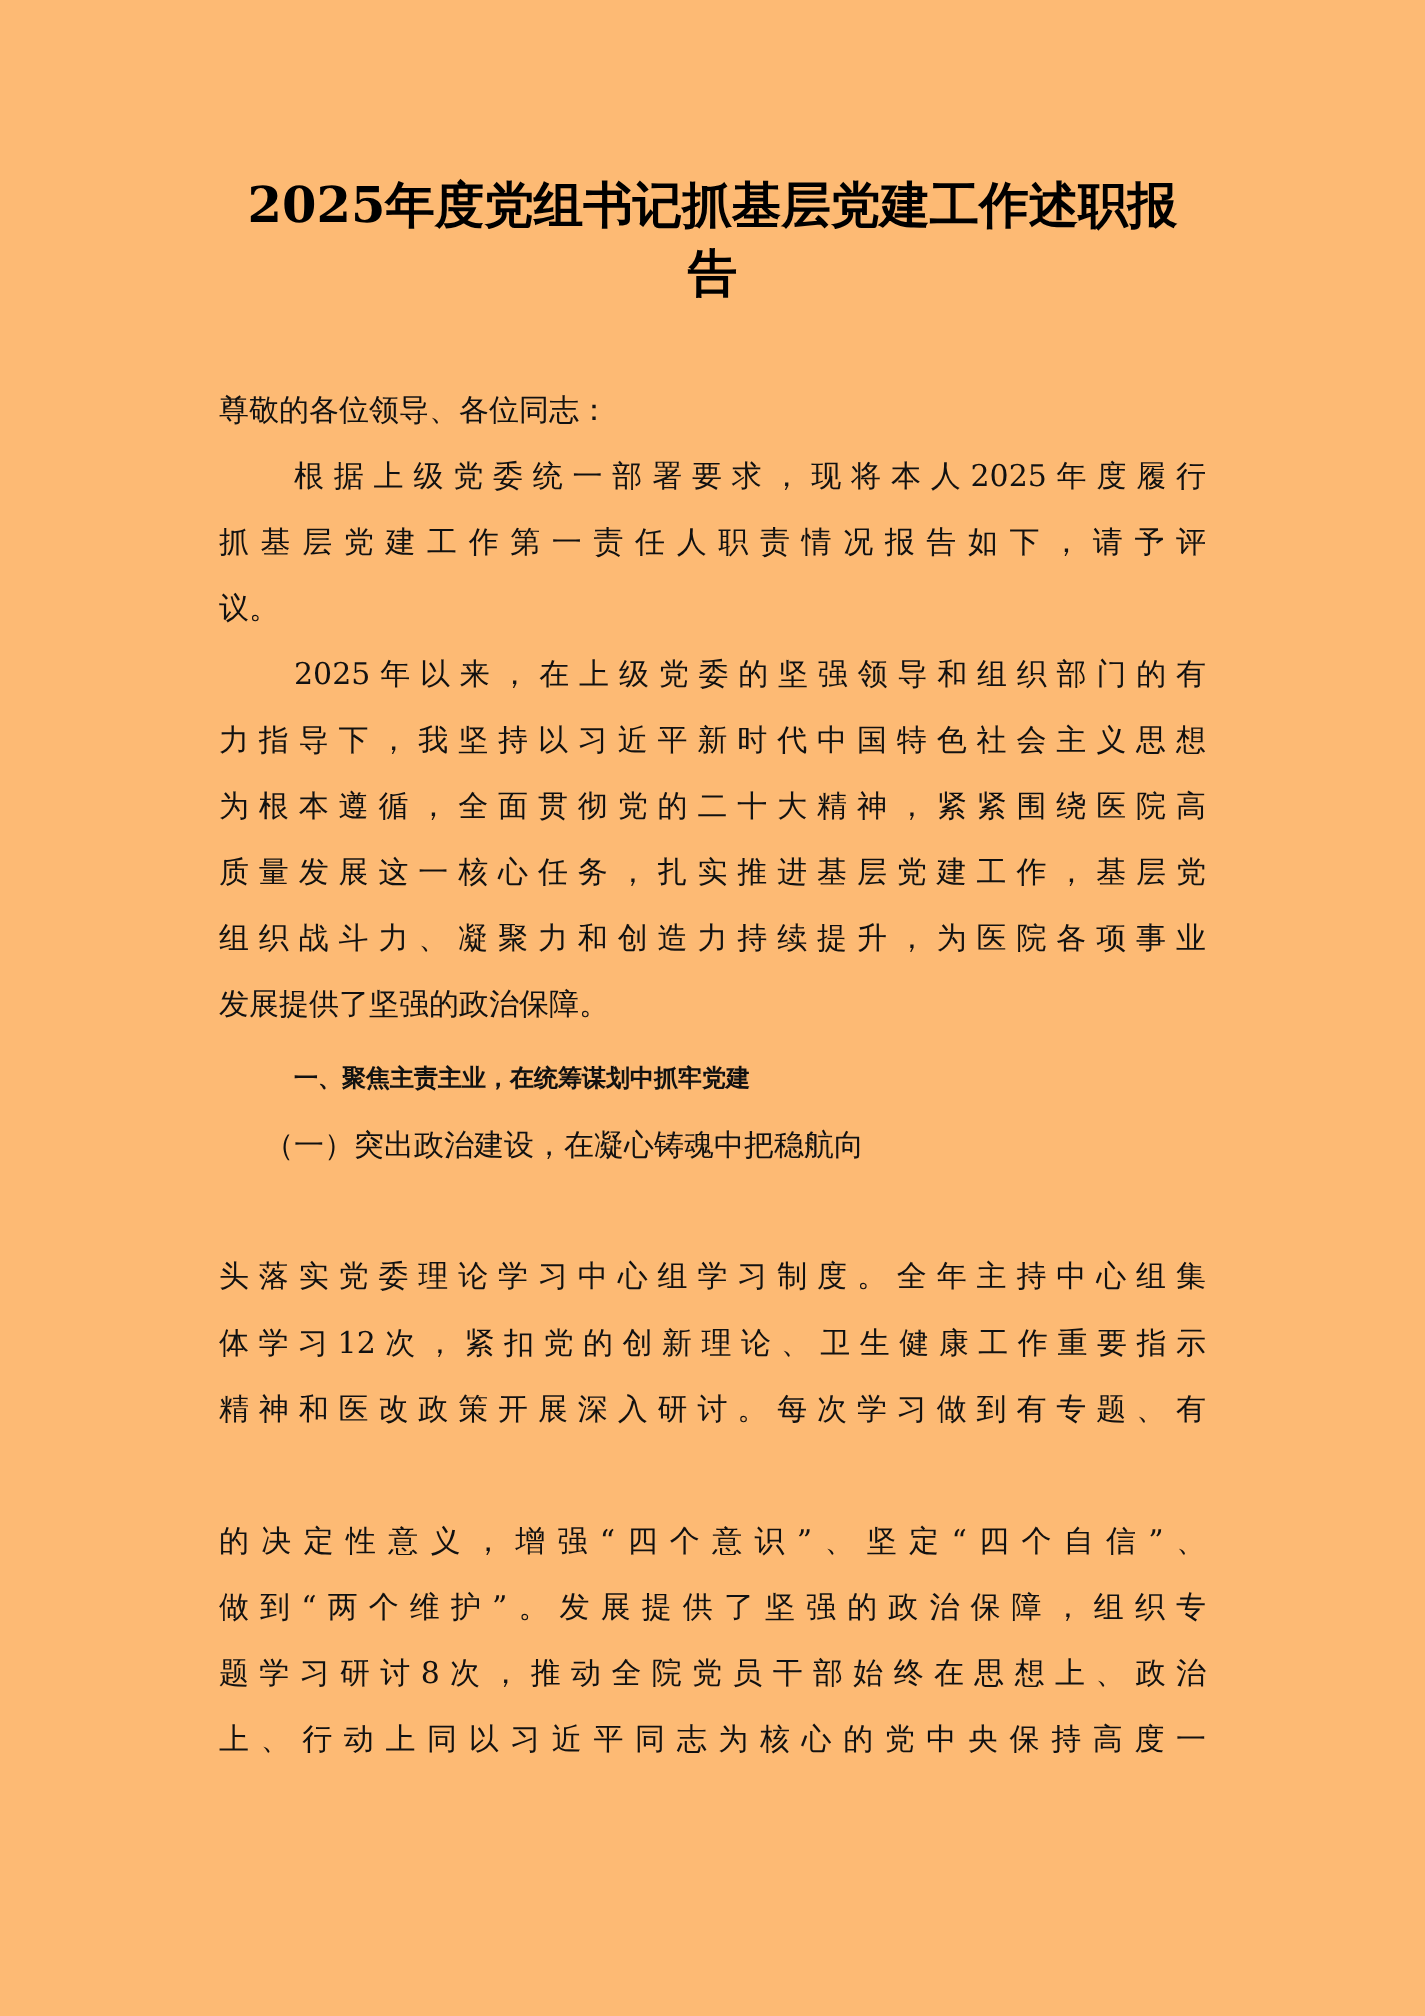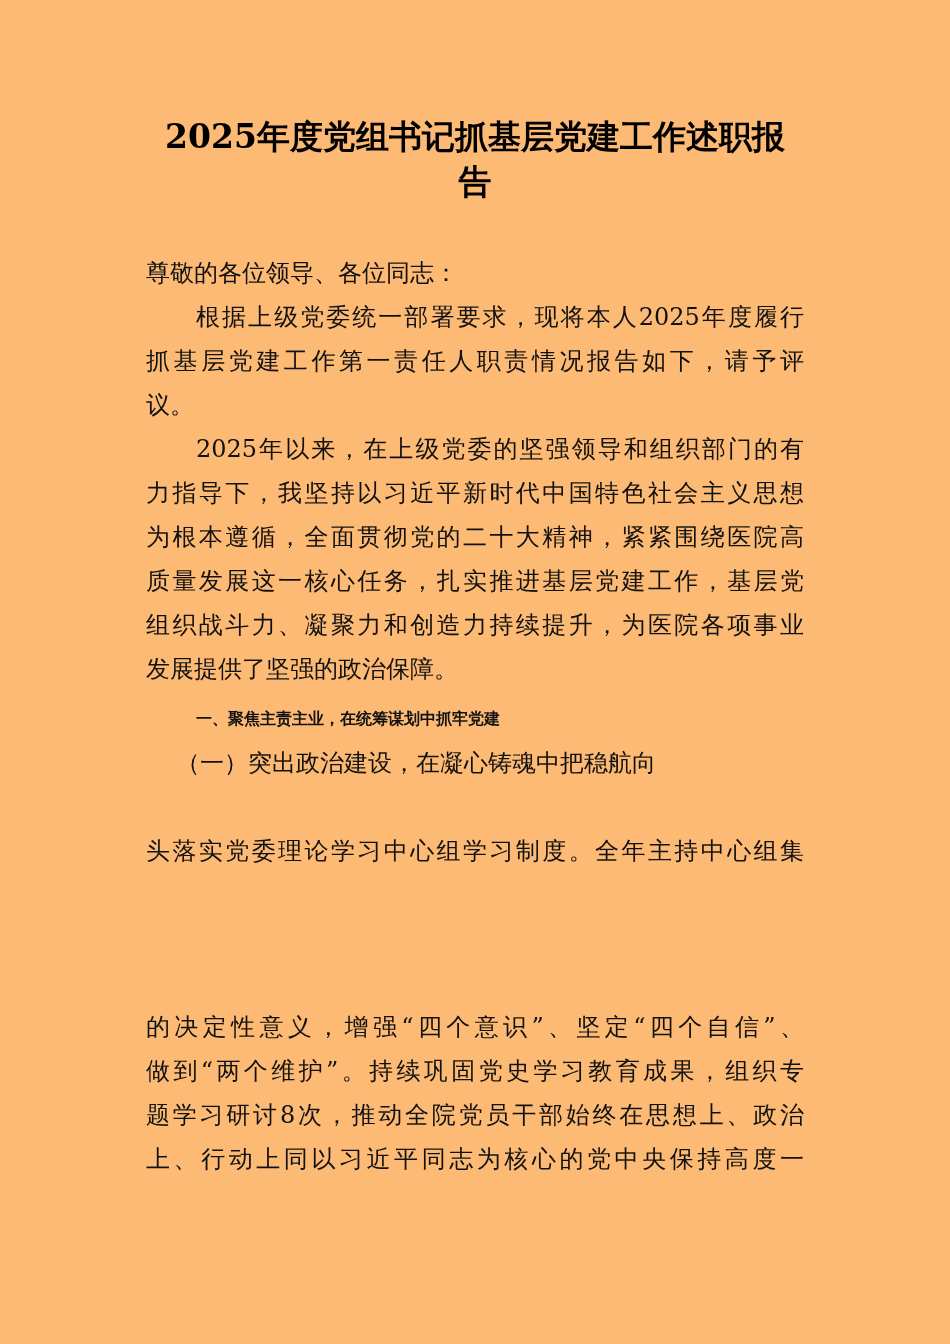--- a/index.html
+++ b/index.html
@@ -3,21 +3,21 @@
 <meta charset="utf-8">
 <style>
   html, body { margin:0; padding:0; background:#ffffff; }
   body { width:950px; height:1344px; position:relative; overflow:hidden;
          font-family:"DejaVu Serif","Liberation Serif",serif; color:#111; }
   .page { position:absolute; left:0; top:0; width:950px; height:1344px; background:#fdba74; }
   .title { position:absolute; left:140px; width:670px; text-align:center;
            font-family:"DejaVu Serif","Liberation Serif",serif; font-weight:bold;
            font-size:33px; color:#000; line-height:44px; }
   .line { position:absolute; left:146px; width:658px; height:43px;
-          font-size:24px; line-height:43px; white-space:nowrap;
+          font-size:20px; line-height:43px; white-space:nowrap;
           text-align:justify; text-align-last:justify; }
   .line.nojust { text-align:left; text-align-last:left; }
   .indent { left:196px; width:608px; }
   .h1 { font-family:"DejaVu Sans","Liberation Sans",sans-serif; font-weight:bold; font-size:16px; }
   .h2 { font-family:"DejaVu Serif","Liberation Serif",serif; }
   .bold { font-weight:bold; font-family:"DejaVu Sans","Liberation Sans",sans-serif; }
 </style>
 </head>
 <body>
 
@@ -36,18 +36,20 @@
   <div class="line" style="top:472px;">力指导下，我坚持以习近平新时代中国特色社会主义思想</div>
   <div class="line" style="top:516px;">为根本遵循，全面贯彻党的二十大精神，紧紧围绕医院高</div>
   <div class="line" style="top:560px;">质量发展这一核心任务，扎实推进基层党建工作，基层党</div>
   <div class="line" style="top:604px;">组织战斗力、凝聚力和创造力持续提升，为医院各项事业</div>
   <div class="line nojust" style="top:648px;">发展提供了坚强的政治保障。</div>
 
   <div class="line indent nojust h1" style="top:697px;">一、聚焦主责主业，在统筹谋划中抓牢党建</div>
   <div class="line nojust h2" style="left:176px; top:742px;">（一）突出政治建设，在凝心铸魂中把稳航向</div>
 
   <div class="line" style="top:830px;font-family:Liberation Serif, serif;">头落实党委理论学习中心组学习制度。全年主持中心组集</div>
+  <div class="line" style="top:874px;">体学习12次，紧扣党的创新理论、卫生健康工作重要指示</div>
+  <div class="line" style="top:918px;">精神和医改政策开展深入研讨。每次学习做到有专题、有</div>
   <div class="line" style="top:1006px;">的决定性意义，增强“四个意识”、坚定“四个自信”、</div>
-  <div class="line" style="top:1050px;">做到“两个维护”。持续巩固党史学习教育成果，组织专</div>
+  <div class="line" style="top:1050px;">做到“两个维护”。发展提供了坚强的政治保障，组织专</div>
   <div class="line" style="top:1094px;">题学习研讨8次，推动全院党员干部始终在思想上、政治</div>
   <div class="line" style="top:1138px;">上、行动上同以习近平同志为核心的党中央保持高度一</div>
 
 </div>
 
 </body></html>

